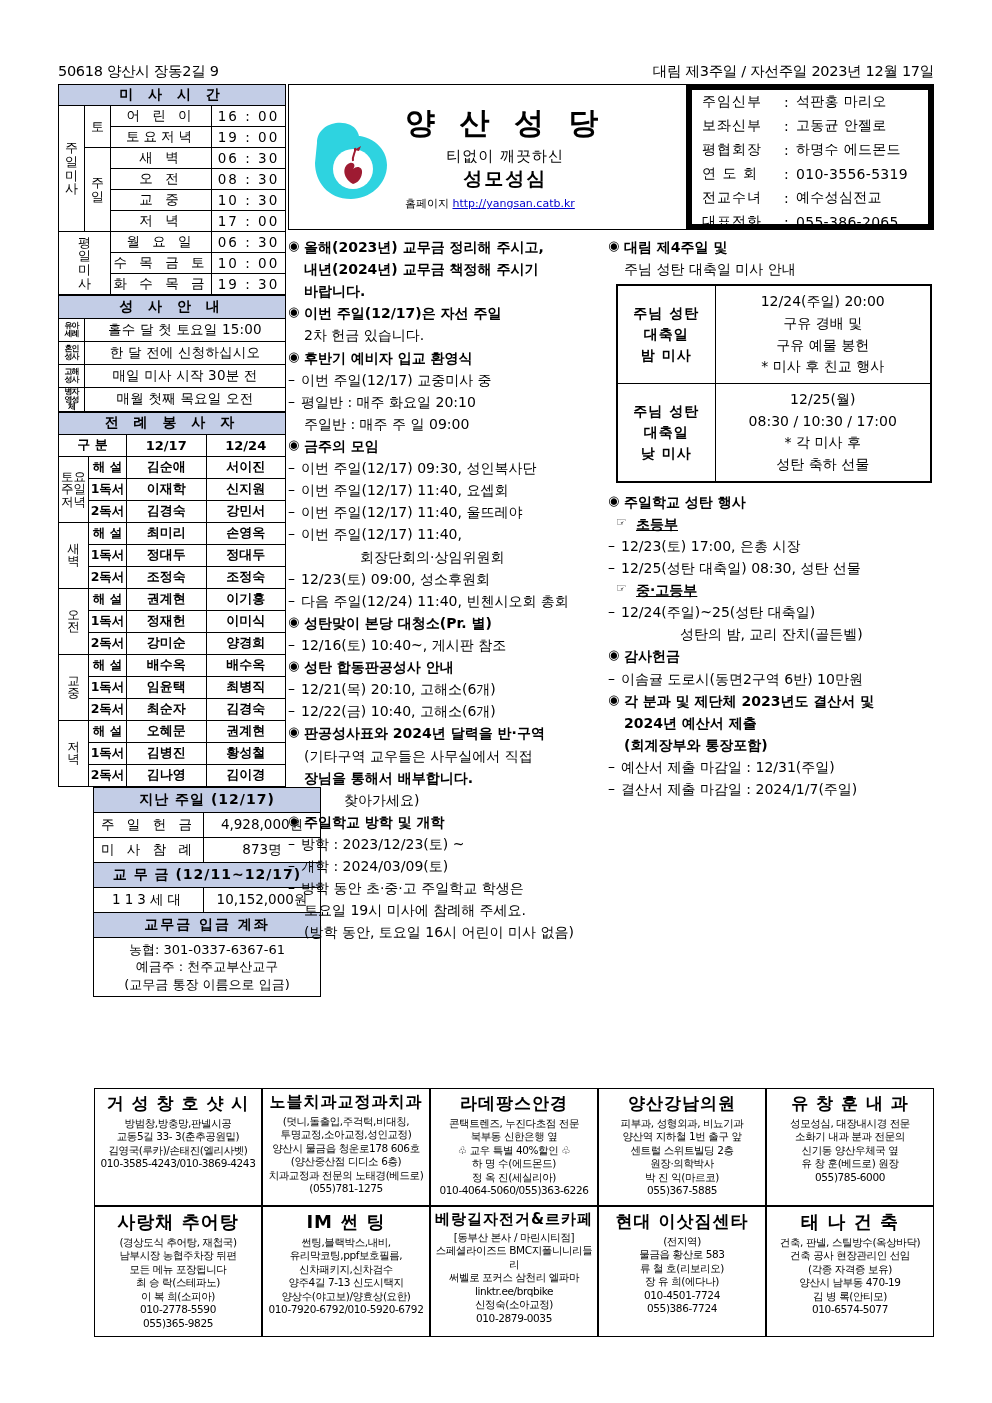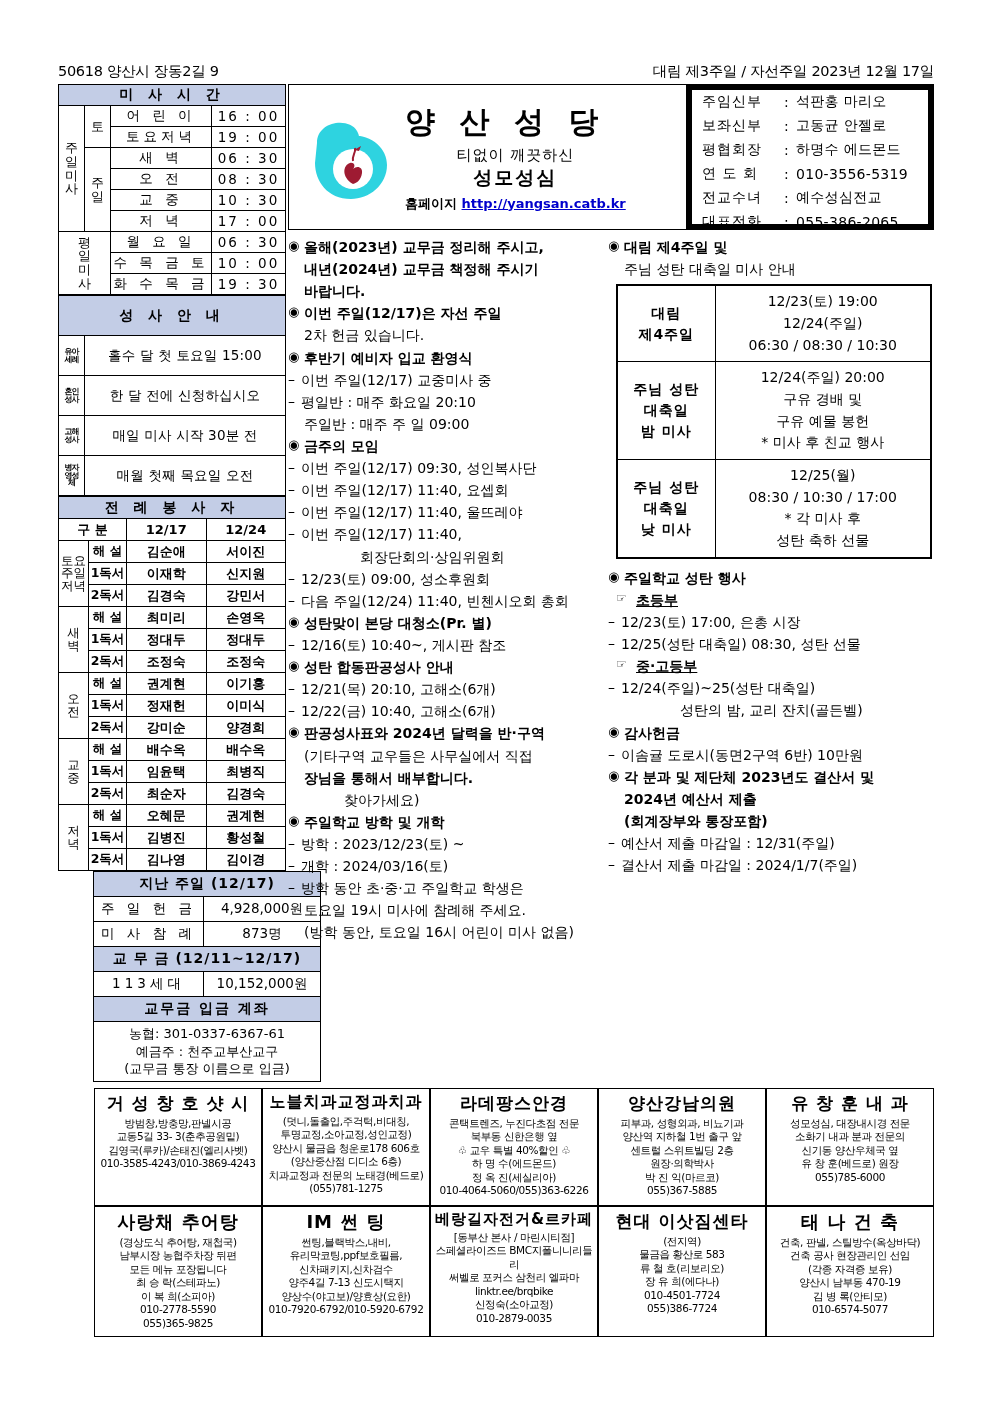--- a/index.html
+++ b/index.html
@@ -34,21 +34,21 @@
   
   .mt { width:228px; font-size:13.5px; }
   .mt td { height:21px; text-align:center; padding:0 2px; white-space:nowrap; }
   .vlabel { width:26px; font-weight:normal; line-height:1.05; font-size:13px; }
   .mt .tm { width:74px; letter-spacing:2px; }
   .mt .nm { letter-spacing:4px; }
   .hdrcell { background:#c3cde6; font-weight:bold; text-align:center; letter-spacing:5px; font-size:14px; height:23px; }
 
   
   .sac { width:228px; font-size:13.5px; }
-  .sac td { height:40px; padding:0 3px; }
+  .sac td { height:23px; padding:0 3px; }
   .sac .sl { width:26px; font-size:8px; line-height:0.95; text-align:center; font-weight:bold; letter-spacing:-1px; }
   .sac .sv { text-align:center; font-size:13.5px; letter-spacing:0.2px; }
 
   
   .srv { width:228px; font-size:13px; }
   .srv td { height:22px; text-align:center; padding:0 1px; white-space:nowrap; }
   .srv .grp { width:30px; font-size:12.5px; line-height:1.0; }
   .srv .role { width:38px; font-size:12.5px; font-weight:bold; }
   .srv .nmcell { font-weight:bold; font-size:13px; }
   .srv .colhdr { font-weight:bold; }
@@ -59,21 +59,21 @@
   .off .lbl { width:110px; letter-spacing:4px; }
   .acct { font-size:13px; line-height:1.35; text-align:center; padding:3px 2px; }
 
   
   .bannerInner { position:absolute; left:0; top:0; width:398px; height:144px; display:flex; align-items:center; }
   .logo { width:96px; height:96px; margin-left:14px; position:relative; flex:none; }
   .btxt { margin-left:6px; }
   .ptitle { font-size:30px; font-weight:bold; letter-spacing:7px; }
   .psub1 { font-size:15px; letter-spacing:1px; text-align:center; margin-top:3px; }
   .psub2 { font-size:19px; font-weight:bold; letter-spacing:2px; text-align:center; }
-  .phome { font-size:13px; margin-top:4px;font-weight:bold; }
+  .phome { font-size:11px; margin-top:4px; }
   .phome a, .phome .url { color:#0000cc; text-decoration:underline; }
 
   
   .infoRow { display:flex; font-size:14px; height:24px; align-items:center; padding-left:10px; letter-spacing:0.2px; }
   .infoRow .k { width:82px; letter-spacing:1px; }
   .infoRow .c { width:12px; }
   .infoRow .v { letter-spacing:0.3px; }
 
   
   .ann { font-size:14px; line-height:1.58; }
@@ -453,44 +453,40 @@
         <div class="item">
           <span class="bullet">◉</span>
           <span class="txt b ">주일학교 방학 및 개학</span>
         </div>
         <div class="item">
           <span class="dash">–</span>
           <span class="txt ">방학 : 2023/12/23(토) ~</span>
         </div>
         <div class="item">
           <span class="dash">–</span>
-          <span class="txt ">개학 : 2024/03/16(토)</span>
+          <span class="txt ">개학 : 2024/03/09(토)</span>
         </div>
         <div class="item">
           <span class="dash">–</span>
           <span class="txt ">방학 동안 초·중·고 주일학교 학생은</span>
         </div>
         <div class="ind ">토요일 19시 미사에 참례해 주세요.</div>
         <div class="ind ">(방학 동안, 토요일 16시 어린이 미사 없음)</div>
       </div>
   </div>
 
   <div class="colR ann">
     <div class="item">
       <span class="bullet">◉</span>
       <span class="txt b">대림 제4주일 및</span>
     </div>
     <div class="ind">주님 성탄 대축일 미사 안내</div>
 
     <table class="xmas">
       <tbody id="xmasBody">
-          <tr>
-     <td class="lab">대림<br>제4주일</td>
-     <td class="val">12/23(토) 19:00<br>12/24(주일)<br>06:30 / 08:30 / 10:30</td>
-   </tr>
           <tr>
      <td class="lab">주님 성탄<br>대축일<br>밤 미사</td>
      <td class="val">12/24(주일) 20:00<br>구유 경배 및<br>구유 예물 봉헌<br>* 미사 후 친교 행사</td>
    </tr>
           <tr>
      <td class="lab">주님 성탄<br>대축일<br>낮 미사</td>
      <td class="val">12/25(월)<br>08:30 / 10:30 / 17:00<br>* 각 미사 후<br>성탄 축하 선물</td>
    </tr>
         </tbody>
     </table>

